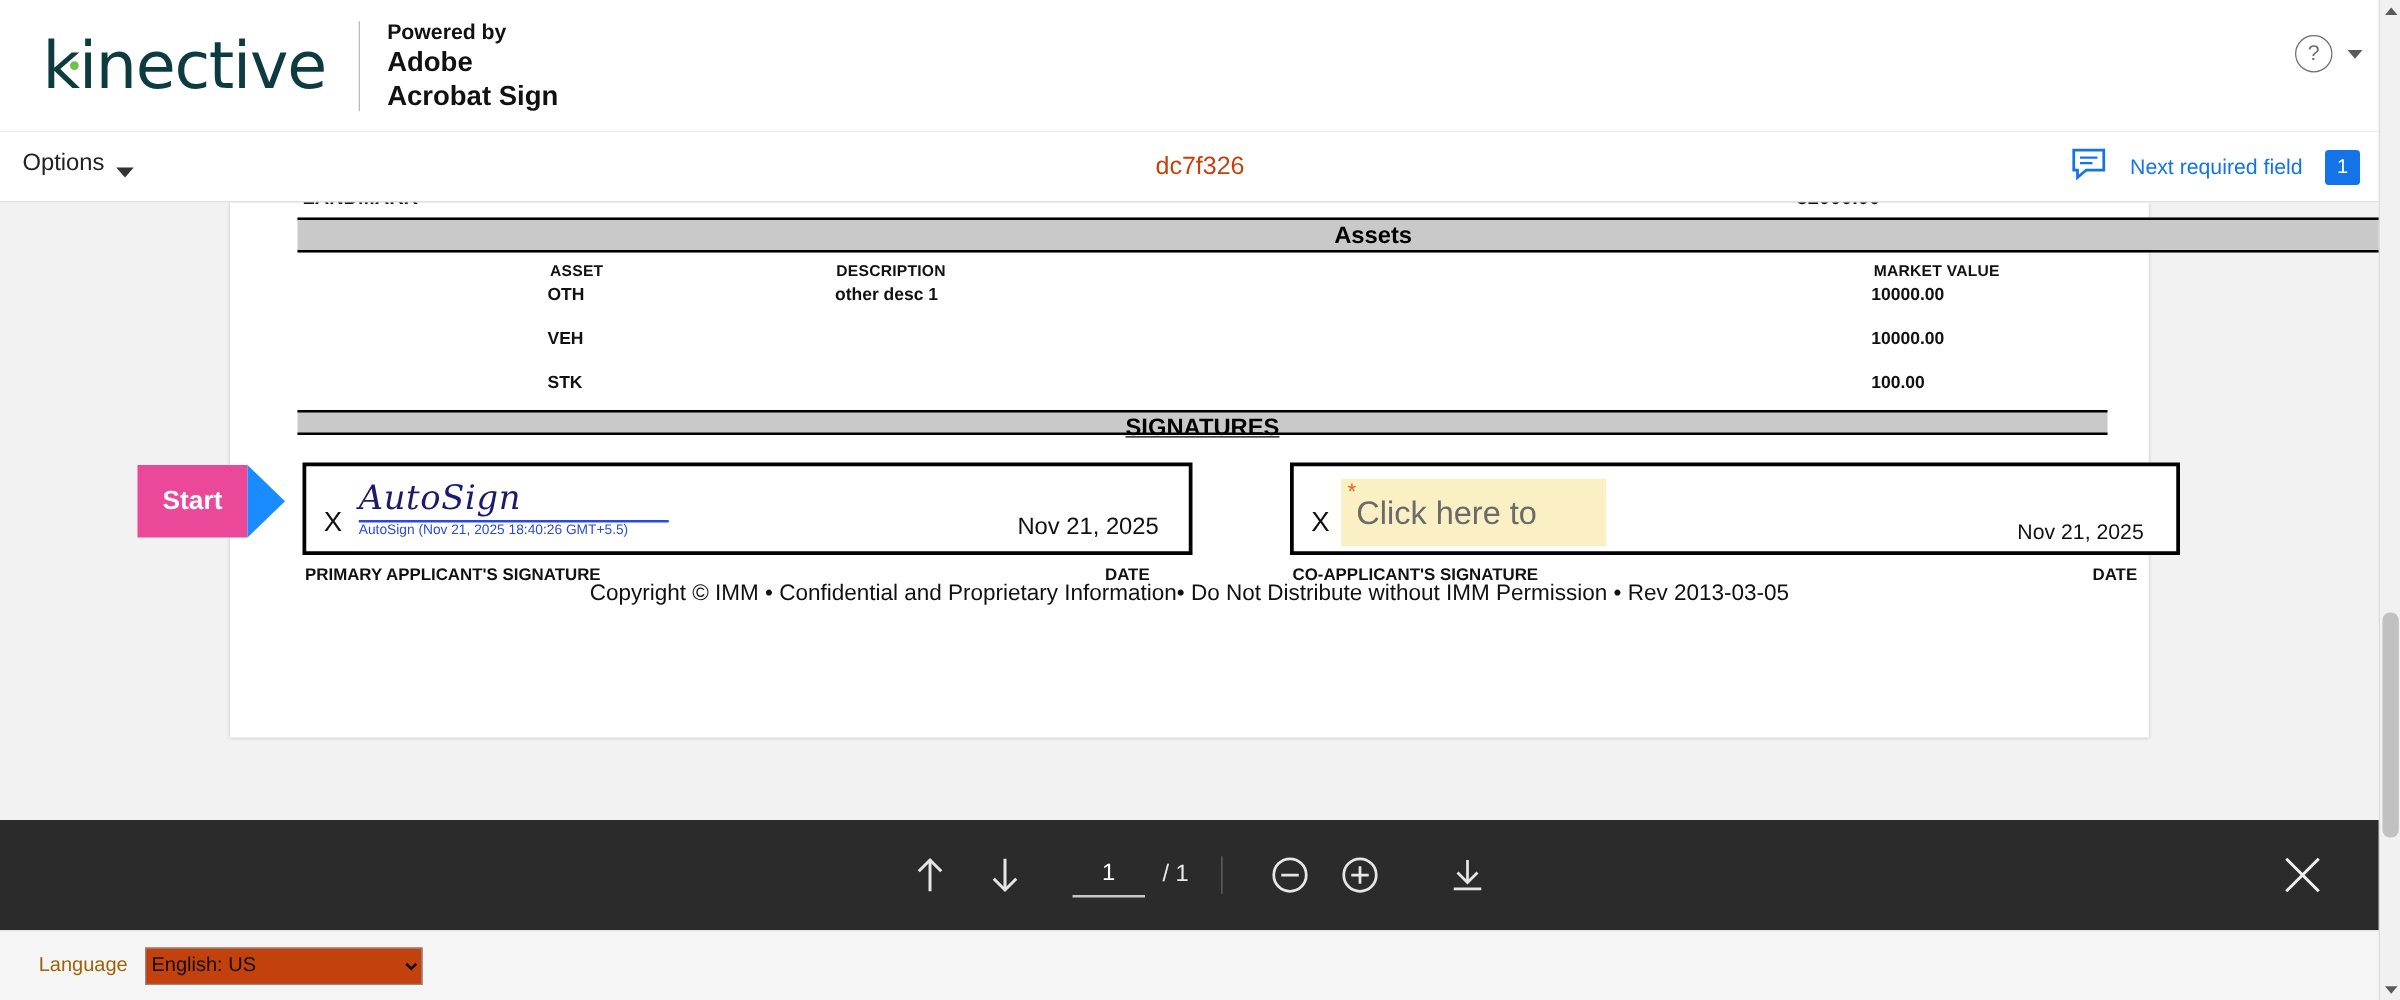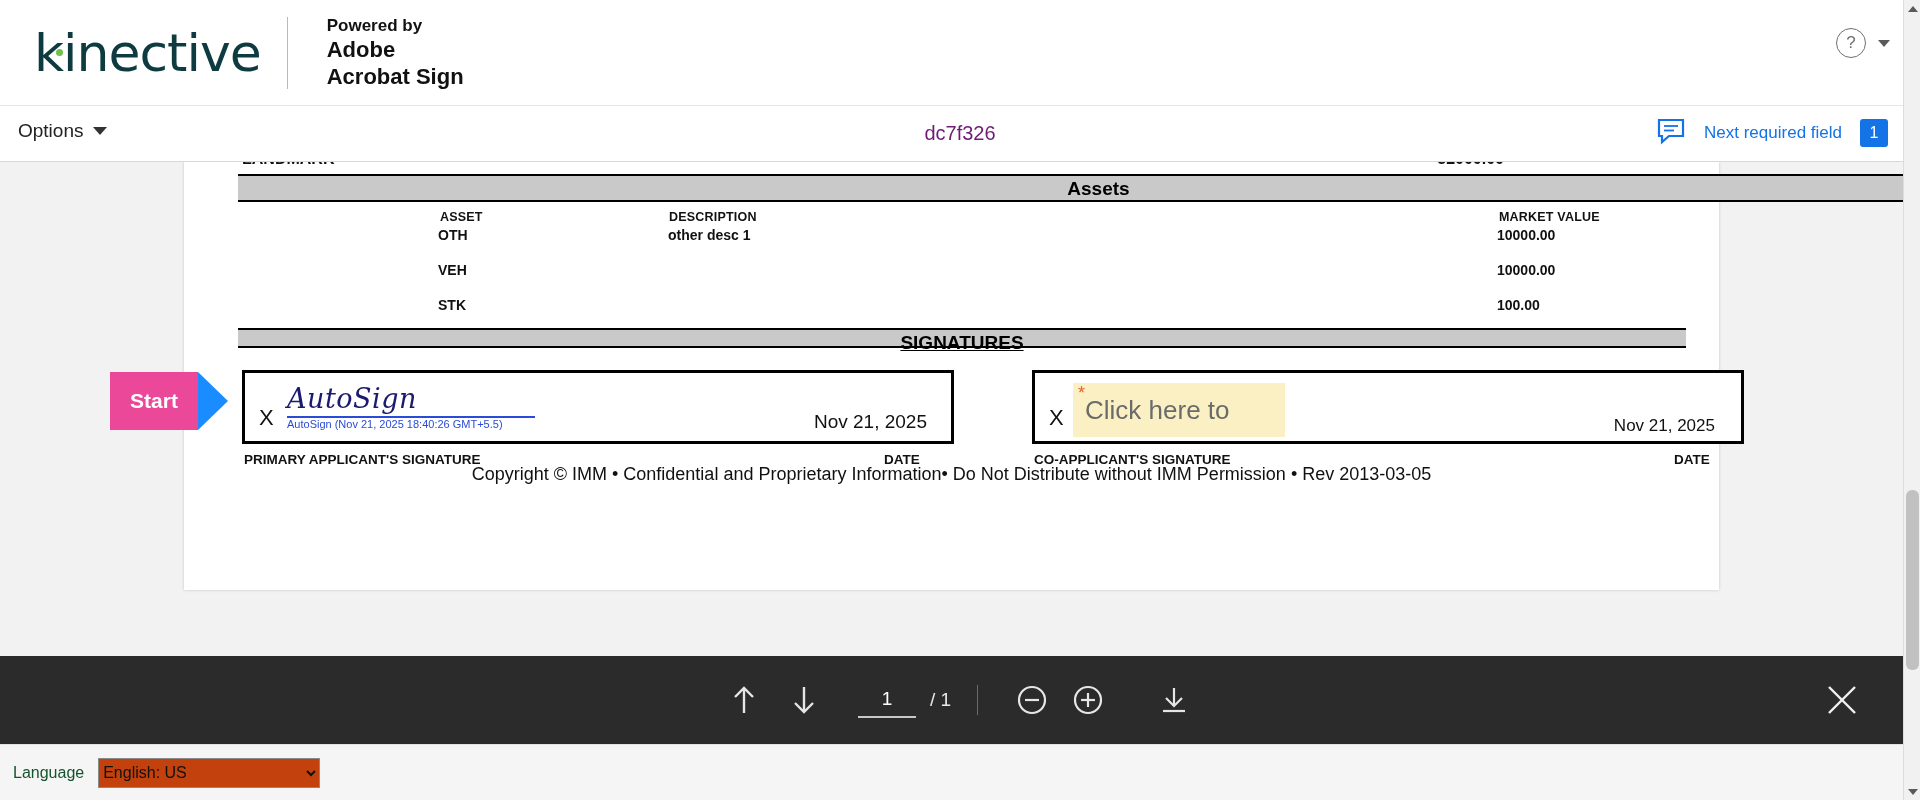--- a/index.html
+++ b/index.html
@@ -43,21 +43,20 @@
     position: absolute;
     left: 22px; top: 22px;
   }
   .logo-sep {
     width: 1px; height: 72px;
     background: #b9b9b9;
     margin: 0 22px 0 26px;
   }
   .powered {
     line-height: 1.22;
-    margin-left: 17px;
   }
   .powered .p1 {
     font-size: 17px; font-weight: bold; color: #111; display: block;
   }
   .powered .p2 {
     font-size: 22px; font-weight: bold; color: #111; display: block;
   }
   .powered .p3 {
     font-size: 22px; font-weight: bold; color: #111; display: block;
   }
@@ -83,34 +82,34 @@
 
   
   .toolbar {
     position: absolute; left: 0; top: 106px;
     width: 1920px; height: 56px;
     background: #ffffff;
     border-bottom: 1px solid #d8d8d8;
   }
   .options-btn {
     position: absolute; left: 18px; top: 14px;
-    display: flex; align-items: center; gap: 10px;
+    display: flex; align-items: flex-end; gap: 10px;
     font-size: 19px; color: #222;
     cursor: pointer;
   }
   .options-caret {
     width: 0; height: 0;
     border-left: 7px solid transparent;
     border-right: 7px solid transparent;
     border-top: 8px solid #333;
   }
   .doc-title {
     position: absolute; left: 0; top: 16px; width: 1920px;
     text-align: center;
-    font-size: 20px; color: #701a75;
+    font-size: 20px; color: #c2410c;
   }
   .toolbar-right {
     position: absolute; right: 32px; top: 11px;
     display: flex; align-items: center; gap: 18px;
   }
   .comment-icon { cursor: pointer; }
   .next-field-link {
     font-size: 17px; color: #1473e6; cursor: pointer;
   }
   .next-field-count {
@@ -326,21 +325,21 @@
 
   
   .langbar {
     position: absolute; left: 0; top: 744px;
     width: 1920px; height: 56px;
     background: #f5f5f5;
     border-top: 1px solid #e2e2e2;
     display: flex; align-items: center;
   }
   .lang-label {
-    margin-left: 13px; font-size: 16px; color: #14532d;
+    margin-left: 31px; font-size: 16px; color: #a16207;
   }
   .lang-select {
     margin-left: 14px;
     width: 222px; height: 30px;
     font-size: 16px;
     font-family: "Liberation Sans", sans-serif;
     border: 1px solid #8a8a8a;
     background: #c2410c;
     color: #111;
   }

